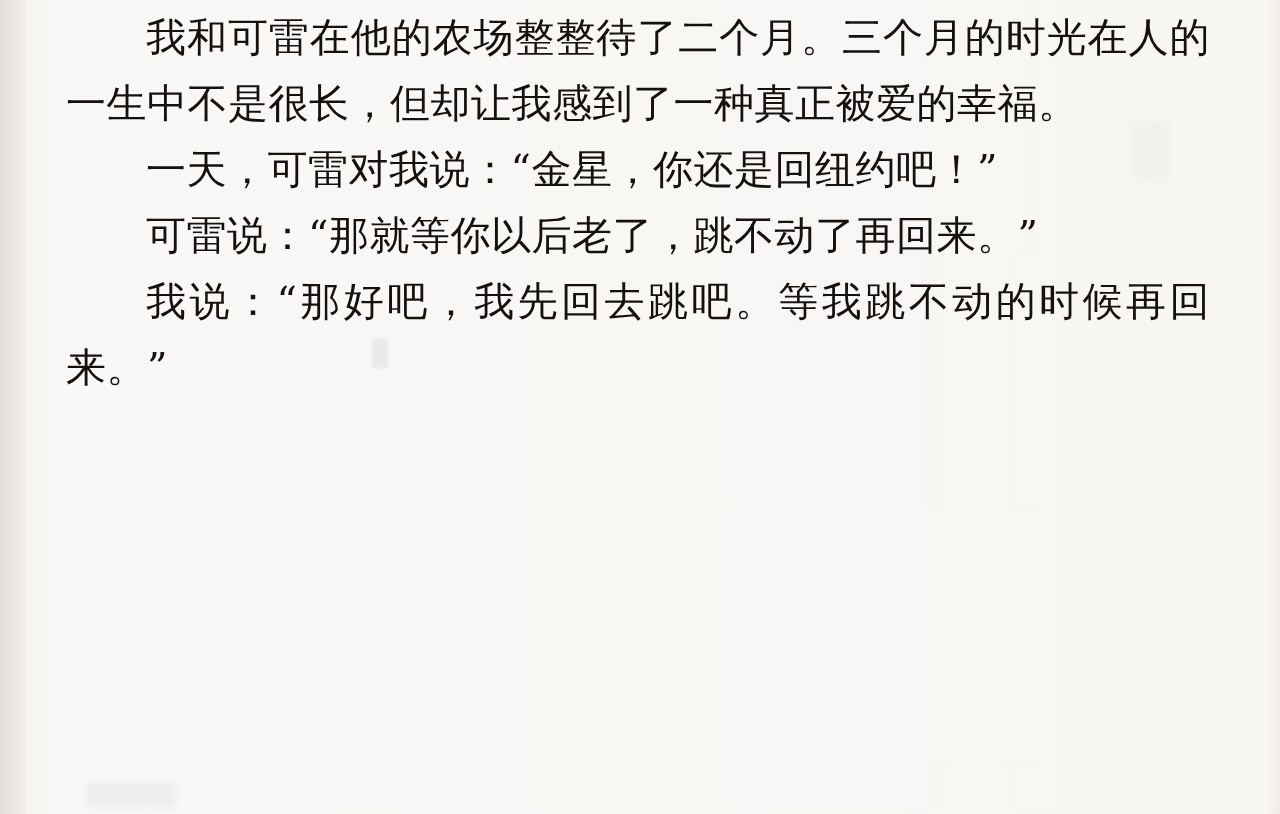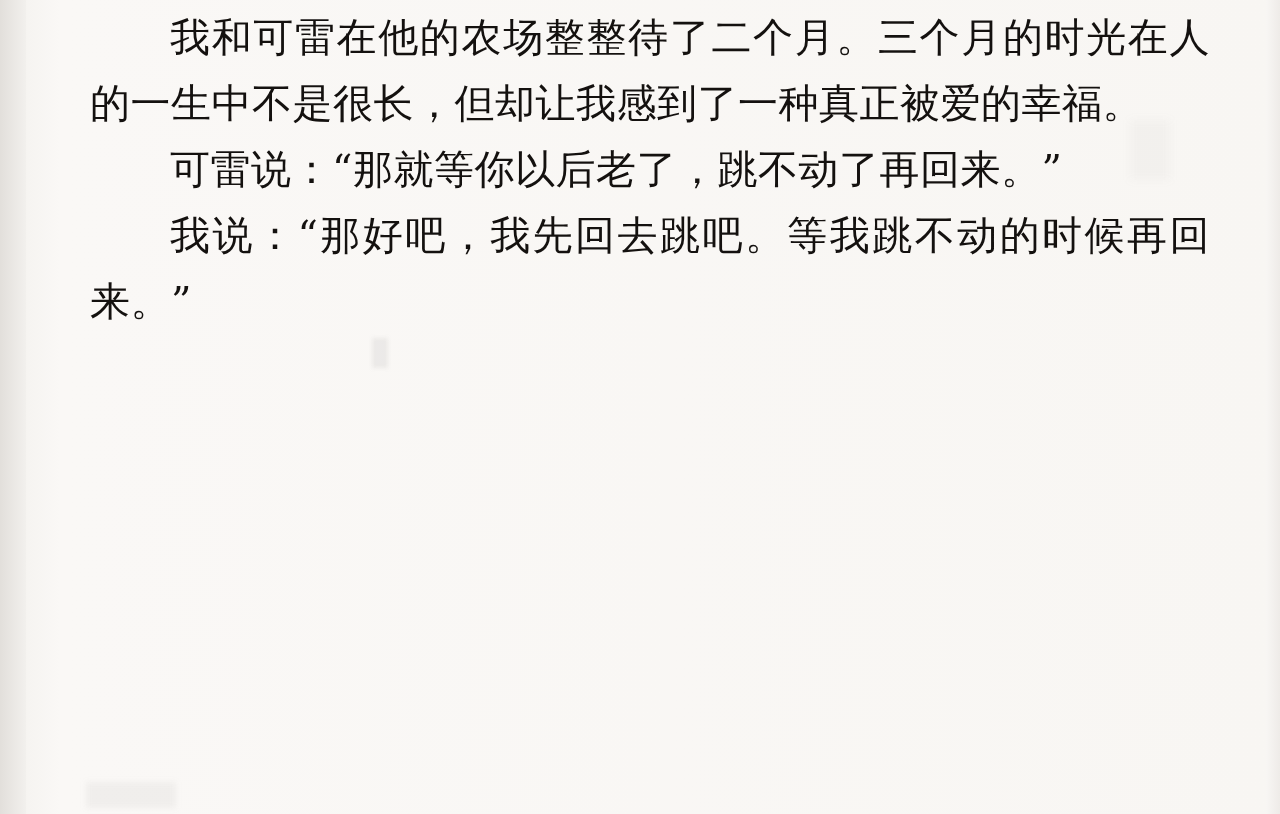--- a/index.html
+++ b/index.html
@@ -13,21 +13,21 @@
     font-family: "DejaVu Serif", "Liberation Serif", serif;
     overflow: hidden;
   }
   .page {
     position: relative;
     width: 1280px;
     height: 814px;
     background:
       linear-gradient(90deg, #eceae6 0px, #f6f4f1 28px, #faf8f6 60px, #f8f6f3 100%);
     box-sizing: border-box;
-    padding: 4px 70px 0 90px;
+    padding: 4px 70px 0 66px;
   }
   .page::before {
     content: "";
     position: absolute;
     left: 0;
     top: 0;
     width: 26px;
     height: 100%;
     background: linear-gradient(90deg, #e2dfdb 0%, #f2f0ed 100%);
     pointer-events: none;
@@ -85,19 +85,20 @@
     background: rgba(140,140,140,0.05);
     filter: blur(4px);
   }
 </style>
 </head>
 <body>
 
 <div class="page">
   <div class="body-text">
     <p class="para">我和可雷在他的农场整整待了二个月。三个月的时光在人的一生中不是很长，但却让我感到了一种真正被爱的幸福。</p>
+    <p class="para">一天，可雷对我说：“金星，你还是回纽约吧！”</p>
     <p class="para">可雷说：“那就等你以后老了，跳不动了再回来。”</p>
     <p class="para">我说：“那好吧，我先回去跳吧。等我跳不动的时候再回来。”</p>
   </div>
   <div class="noise-1"></div>
   <div class="noise-2"></div>
   <div class="noise-3"></div>
 </div>
 
 </body></html>

